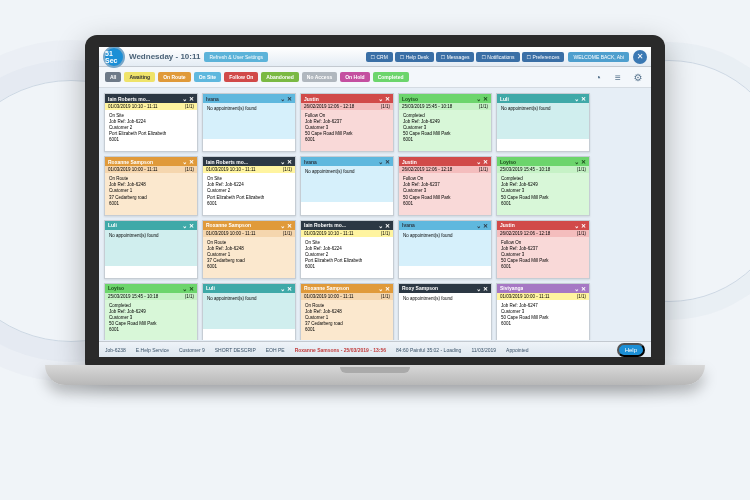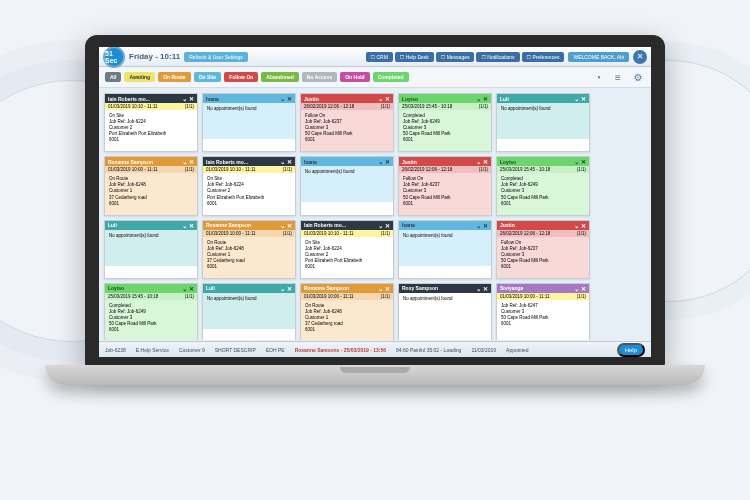--- a/index.html
+++ b/index.html
@@ -75,21 +75,21 @@
 
 <div class="bg-circles"></div>
 <div class="laptop">
   <div class="screen-bezel">
     <div class="screen">
 
       <div class="hdr">
         <div class="logo">
             <span>51 Sec</span>
           </div>
-        <div class="title">Friday - 10:11</div>
+        <div class="title">Wednesday - 10:11</div>
         <button class="btn refresh">Refresh &amp; User Settings</button>
         <div class="spacer"></div>
         <div id="topbtns" style="display:flex;gap:2px;">
             <button class="btn topbtn">☐ CRM</button>
             <button class="btn topbtn">☐ Help Desk</button>
             <button class="btn topbtn">☐ Messages</button>
             <button class="btn topbtn">☐ Notifications</button>
             <button class="btn topbtn">☐ Preferences</button>
           </div>
         <button class="btn welcome">WELCOME BACK, Abi</button>

